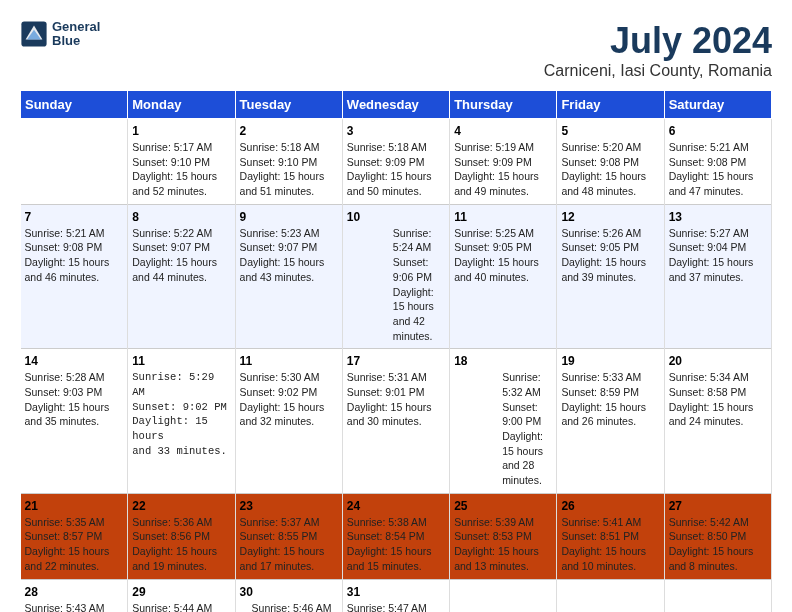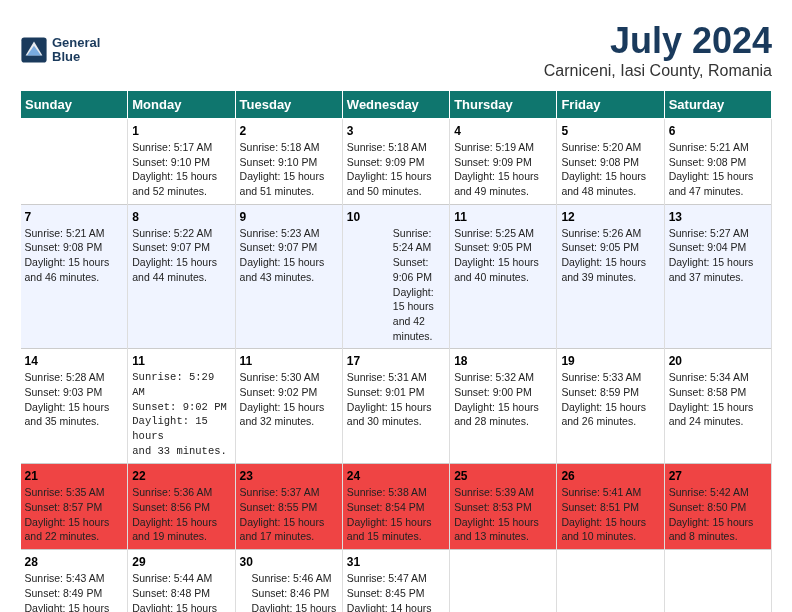--- a/index.html
+++ b/index.html
@@ -6,21 +6,21 @@
     body {
       font-family: Arial, sans-serif;
       background: #fff;
       width: 792px;
       min-height: 612px;
       padding: 20px;
     }
     .header-area {
       display: flex;
       justify-content: space-between;
-      align-items: center;
+      align-items: flex-start;
       margin-bottom: 10px;
     }
     .logo {
       display: flex;
       align-items: center;
       gap: 4px;
     }
     .logo-text {
       display: flex;
       flex-direction: column;
@@ -44,21 +44,21 @@
     .subtitle {
       font-size: 16px;
       color: #333;
     }
     table {
       width: 100%;
       border-collapse: collapse;
       font-size: 11px;
     }
     thead tr th {
-      background-color: #0f766e;
+      background-color: #1d4ed8;
       color: white;
       padding: 6px 4px;
       text-align: left;
       font-size: 13px;
       font-weight: bold;
       border: 1px solid #fff;
     }
     tbody tr {
       border-bottom: 1px solid #ccc;
     }
@@ -83,21 +83,21 @@
     .day-info {
       font-size: 10.5px;
       color: #222;
       line-height: 1.4;
     }
     .empty-cell { background: #f9f9f9; }
     
     .row-group-1 td { background-color: #fff; }
     .row-group-2 td { background-color: #f0f4ff; }
     .row-group-3 td { background-color: #fff; }
-    .row-group-4 td { background-color: #ef4444; }
+    .row-group-4 td { background-color: #c2410c; }
     .row-group-5 td { background-color: #fff; }
   </style>
 </head>
 <body>
 
 <div class="header-area">
   <div class="logo">
     <svg class="logo-icon" viewBox="0 0 40 40">
       <rect x="2" y="2" width="36" height="36" rx="4" fill="#1a3a5c"></rect>
       <polygon points="20,8 32,28 8,28" fill="white" opacity="0.9"></polygon>
@@ -247,21 +247,21 @@
         </td>
         <td>
           <div class="day-number">17</div>
           <div class="day-info" style="white-space: pre-line;">Sunrise: 5:31 AM
 Sunset: 9:01 PM
 Daylight: 15 hours
 and 30 minutes.</div>
         </td>
         <td>
           <div class="day-number">18</div>
-          <div class="day-info" style="white-space: pre-line;">Sunrise: 5:32 AM
+          <div class="day-info" style="white-space: pre-line; margin-left: 48px;">Sunrise: 5:32 AM
 Sunset: 9:00 PM
 Daylight: 15 hours
 and 28 minutes.</div>
         </td>
         <td>
           <div class="day-number">19</div>
           <div class="day-info" style="white-space: pre-line;">Sunrise: 5:33 AM
 Sunset: 8:59 PM
 Daylight: 15 hours
 and 26 minutes.</div>

